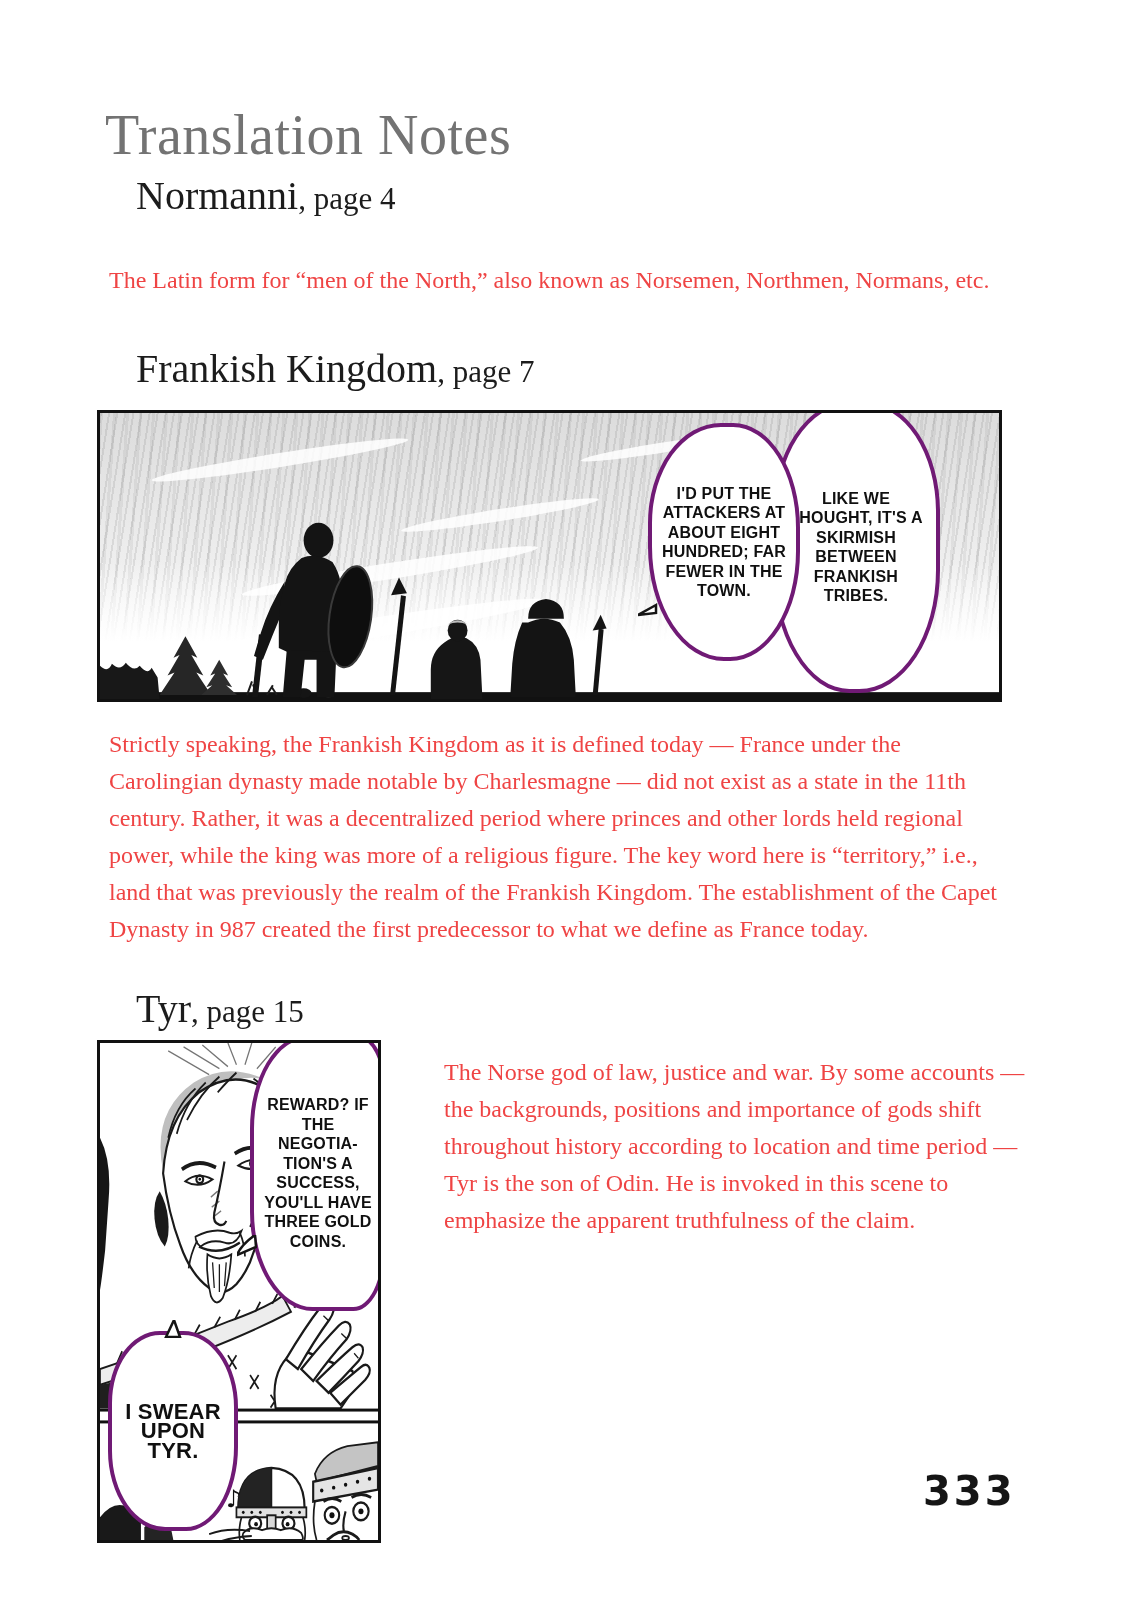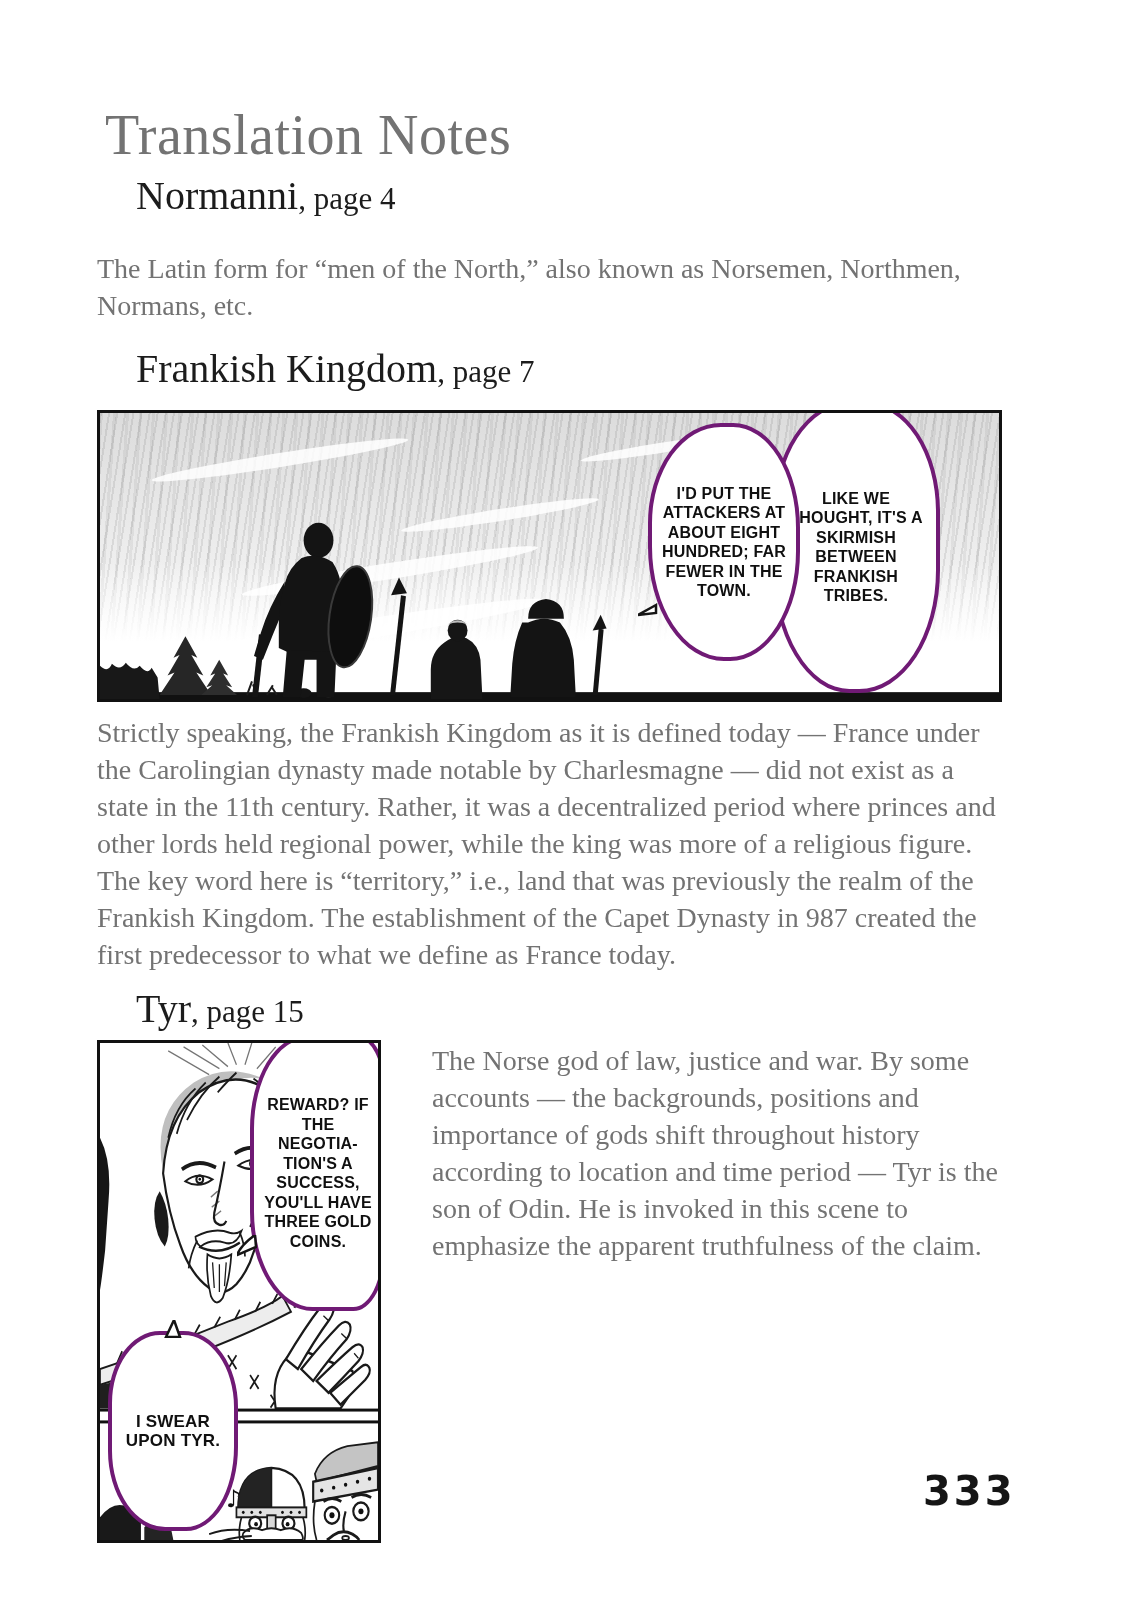--- a/index.html
+++ b/index.html
@@ -16,21 +16,21 @@
     margin:8px;font-weight:400;font-size:56px;letter-spacing:.5px;
     font-family:Liberation Serif, serif;color:#737373;
   }
   .h2{
     margin:0;font-weight:400;color:#1c1c1c;
     font-family:"Liberation Serif", serif;
   }
   .h2 .term{font-size:40px;margin-left:39px;}
   .h2 .pageref{font-size:31px;}
   p.body{
-    margin:0;font-size:28px;line-height:37px;color:#737373;
+    margin:12px;font-size:24px;line-height:37px;color:#ef4444;
     text-align:left;
   }
   
   .panel{
     position:absolute;background:#fff;border:3px solid #111;
     box-sizing:border-box;overflow:hidden;
   }
   .panel-frankish{left:97px;top:410px;width:905px;height:292px;}
   .sky{
     position:absolute;inset:0;
@@ -56,21 +56,21 @@
   }
   .bubble .tail{position:absolute;z-index:5;}
   .b-put{left:548px;top:10px;width:152px;height:238px;
     border-radius:48% 44% 46% 50% / 42% 44% 46% 48%;z-index:5;}
   .b-like{left:672px;top:-12px;width:168px;height:292px;
     border-radius:46% 44% 48% 46% / 40% 38% 42% 44%;z-index:3;}
   .panel-tyr{left:97px;top:1040px;width:284px;height:503px;}
   .b-reward{right:-8px;top:-8px;width:136px;height:276px;
     border-radius:42% 20% 24% 46% / 34% 18% 22% 36%;font-size:16px;}
   .b-swear{left:8px;top:288px;width:130px;height:200px;
-    border-radius:40% 42% 40% 44% / 36% 38% 42% 40%;font-size:17px;}
+    border-radius:40% 42% 40% 44% / 36% 38% 42% 40%;font-size:22px;}
   .note{
     position:absolute;left:126px;top:442px;z-index:6;
     font-family:"DejaVu Sans", sans-serif;font-size:24px;color:#111;
   }
   .pagenum{
     position:absolute;left:923px;top:1468px;
     font-family:"DejaVu Sans", sans-serif;font-weight:700;
     font-size:40px;letter-spacing:3px;color:#151515;
   }
 </style>

